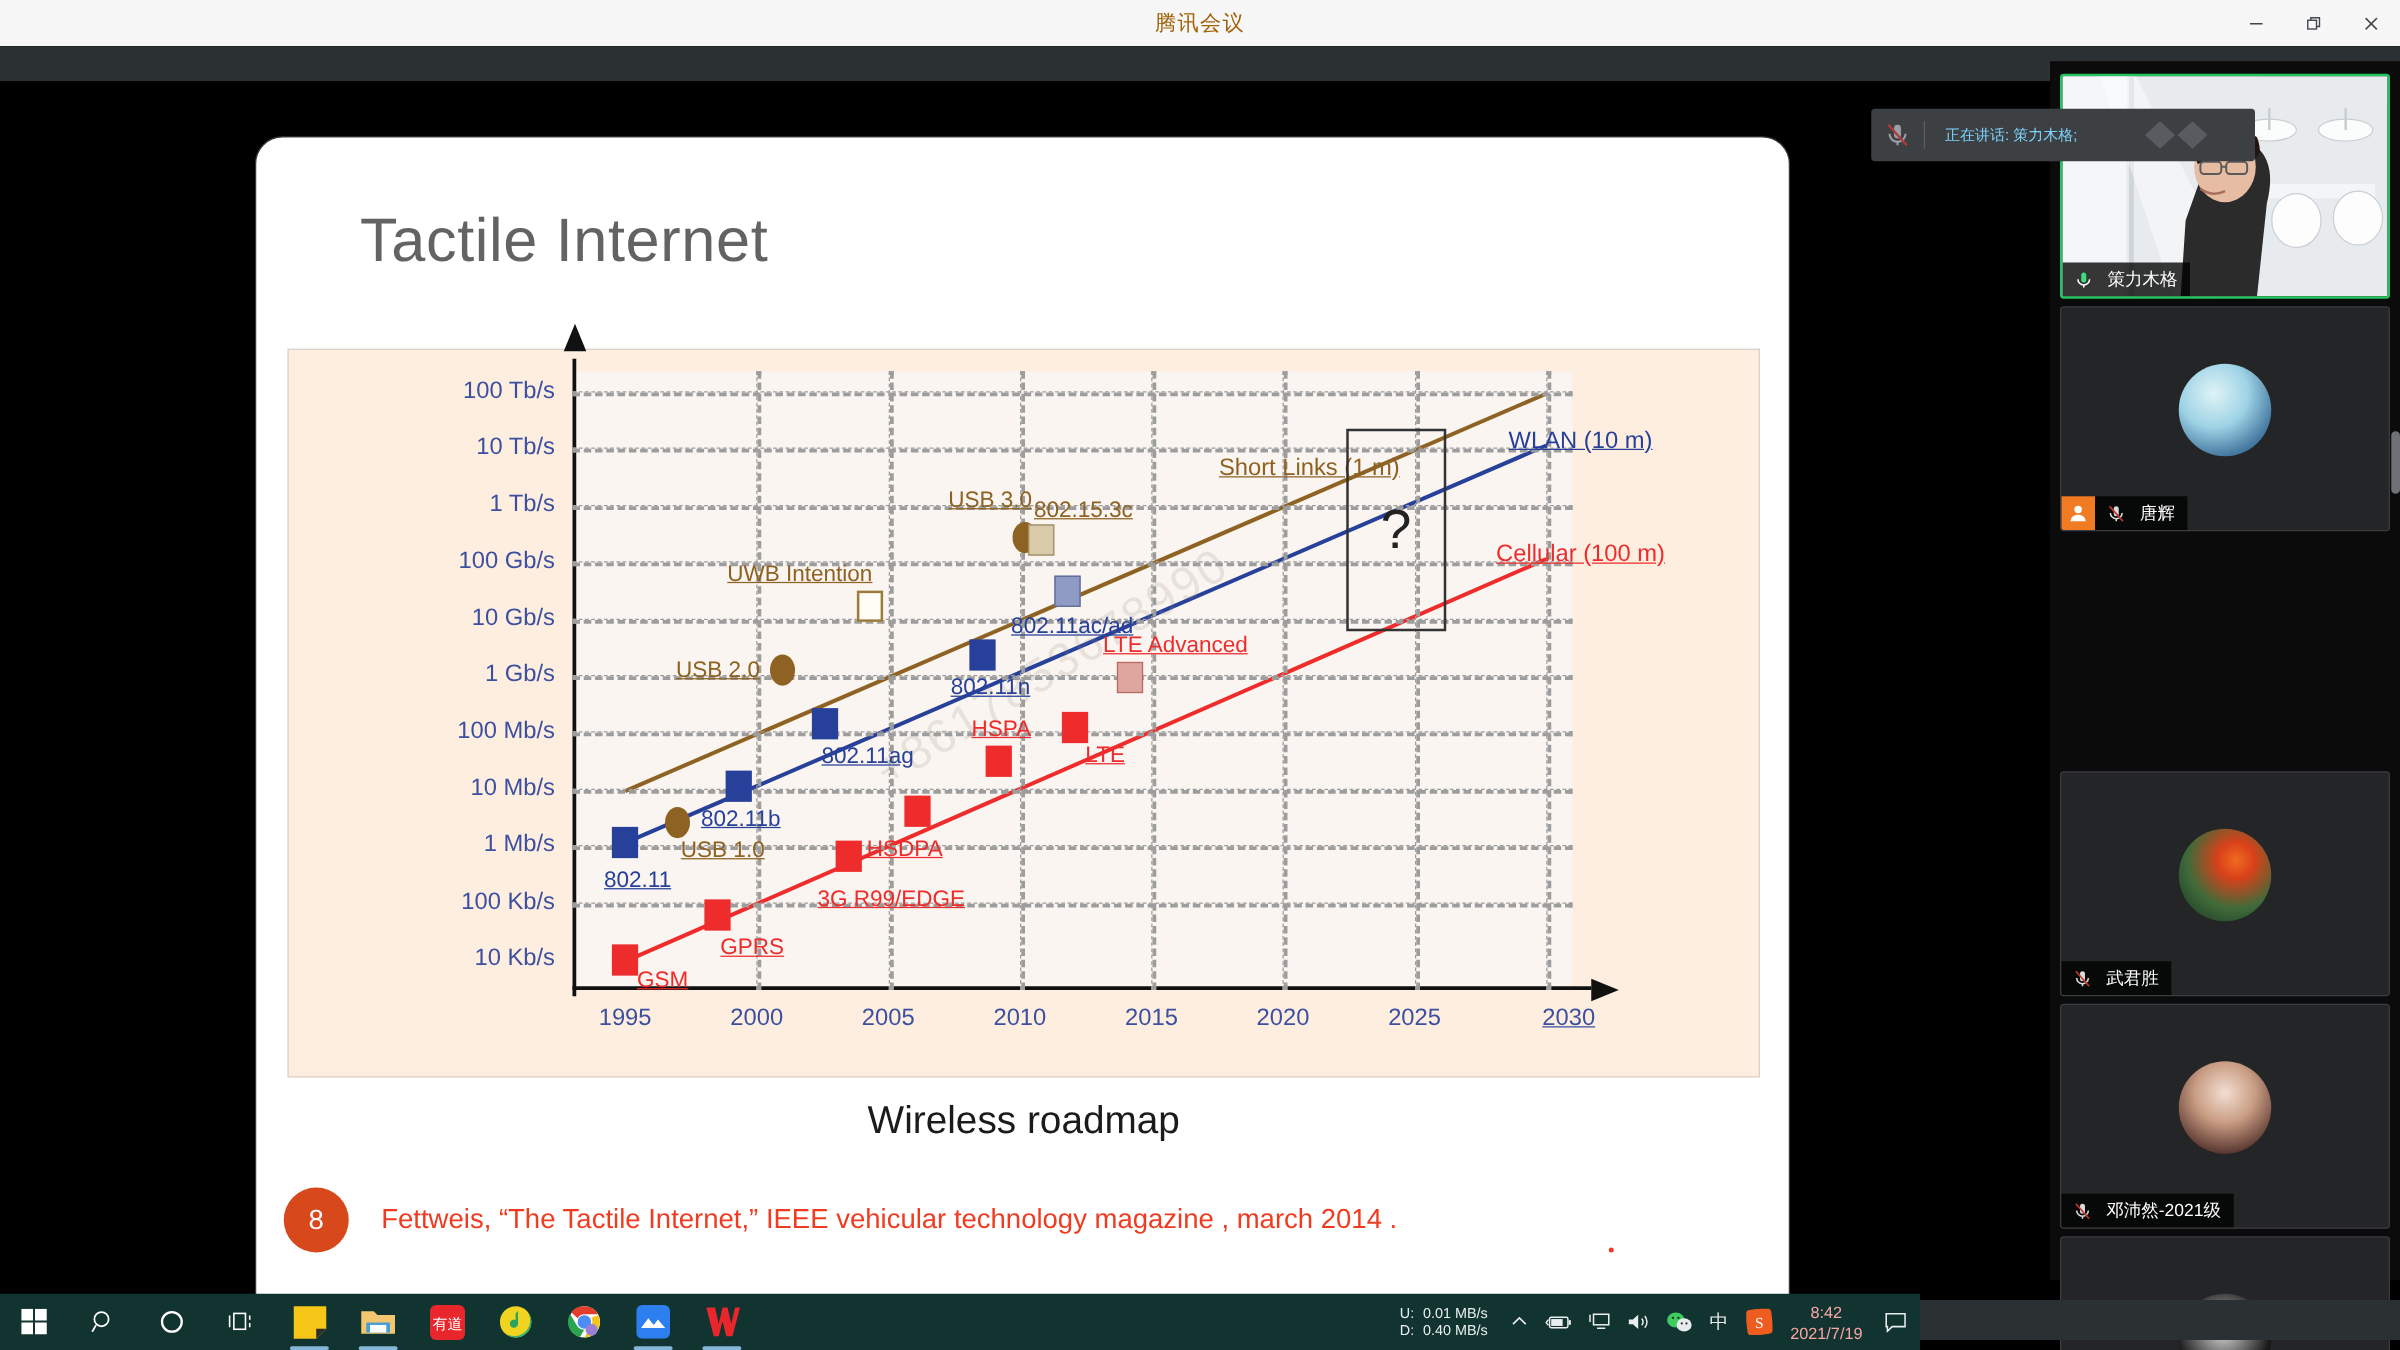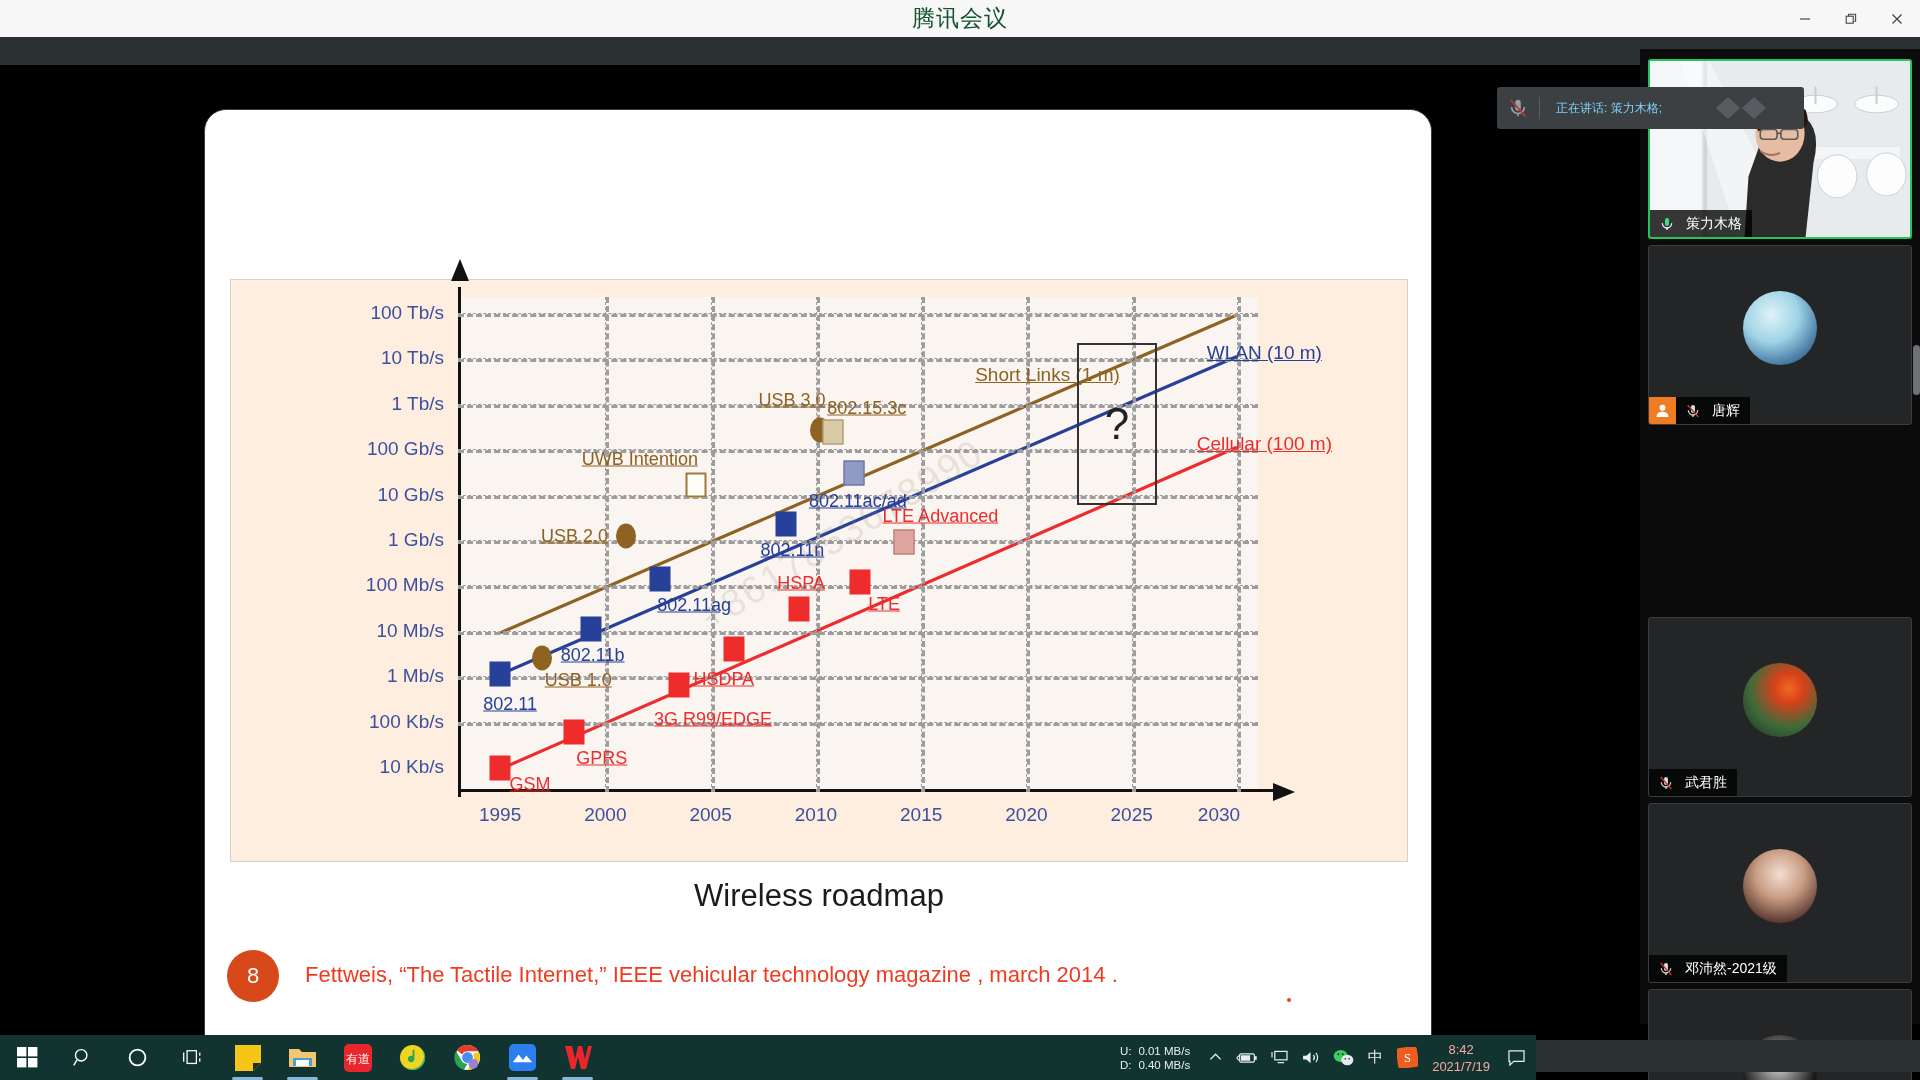--- a/index.html
+++ b/index.html
@@ -6,21 +6,21 @@
   html,body { width:1920px; height:1080px; overflow:hidden; background:#000; }
   body { font-family:"Liberation Sans","DejaVu Sans",sans-serif; }
 
   
   #app { position:relative; width:1920px; height:1080px; background:#000; }
 
   .titlebar{
     position:absolute; left:0; top:0; width:1920px; height:37px;
     background:#f7f7f8; display:flex; align-items:center; justify-content:center;
   }
-  .titlebar .title{ font-size:23px; color:#14532d; letter-spacing:1px; }
+  .titlebar .title{ font-size:17px; color:#a16207; letter-spacing:1px; }
   .winctrls{ position:absolute; right:0; top:0; height:37px; display:flex; }
   .winctrls div{
     width:46px; height:37px; display:flex; align-items:center; justify-content:center;
     color:#41464b;
   }
 
   
   .meetbody{ position:absolute; left:0; top:37px; width:1920px; height:975px; background:#000; }
 
   .darkbar{
@@ -242,20 +242,21 @@
       <div class="txt">正在讲话: 策力木格;</div>
       <svg class="deco" viewBox="0 0 80 26">
         <polygon points="14,2 26,13 14,24 2,13" fill="#8e9296"></polygon>
         <polygon points="40,2 52,13 40,24 28,13" fill="#8e9296"></polygon>
       </svg>
     </div>
 
     <div class="sharearea">
       <div class="slide">
 
+        <div class="slide-title">Tactile Internet</div>
 
         <div class="chartbox">
           <div class="plot" id="plot">
             <div class="axis-y">
                 <span class="arrow-up"></span>
               </div>
             <div class="axis-x">
                 <span class="arrow-right"></span>
               </div>
             <svg class="trend" id="trendsvg">
@@ -292,21 +293,21 @@
               <div class="xlab" style="left: 252.632px;">2005</div>
               <div class="gridline-v" style="left: 357.895px;"></div>
               <div class="xlab" style="left: 357.895px;">2010</div>
               <div class="gridline-v" style="left: 463.158px;"></div>
               <div class="xlab" style="left: 463.158px;">2015</div>
               <div class="gridline-v" style="left: 568.421px;"></div>
               <div class="xlab" style="left: 568.421px;">2020</div>
               <div class="gridline-v" style="left: 673.684px;"></div>
               <div class="xlab" style="left: 673.684px;">2025</div>
               <div class="gridline-v" style="left: 778.947px;"></div>
-              <div class="xlab" style="left: 761px;">2030</div>
+              <div class="xlab" style="left: 797px; text-decoration: underline;">2030</div>
               <div class="marker m-el m-brown" style="left: 84.2105px; top: 361.126px;"></div>
               <div class="plabel l-brown" style="left: 120.211px; top: 383.126px;">USB 1.0</div>
               <div class="marker m-el m-brown" style="left: 168.421px; top: 239.363px;"></div>
               <div class="plabel l-brown" style="left: 116.421px; top: 239.363px;">USB 2.0</div>
               <div class="marker m-sq m-white" style="left: 237.895px; top: 188.276px;"></div>
               <div class="plabel l-brown" style="left: 181.895px; top: 162.276px;">UWB Intention</div>
               <div class="marker m-el m-brown" style="left: 362.105px; top: 133.288px;"></div>
               <div class="plabel l-brown" style="left: 334.105px; top: 103.288px;">USB 3.0</div>
               <div class="marker m-sq m-tan" style="left: 374.737px; top: 134.867px;"></div>
               <div class="plabel l-brown" style="left: 408.737px; top: 110.867px;">802.15.3c</div>

